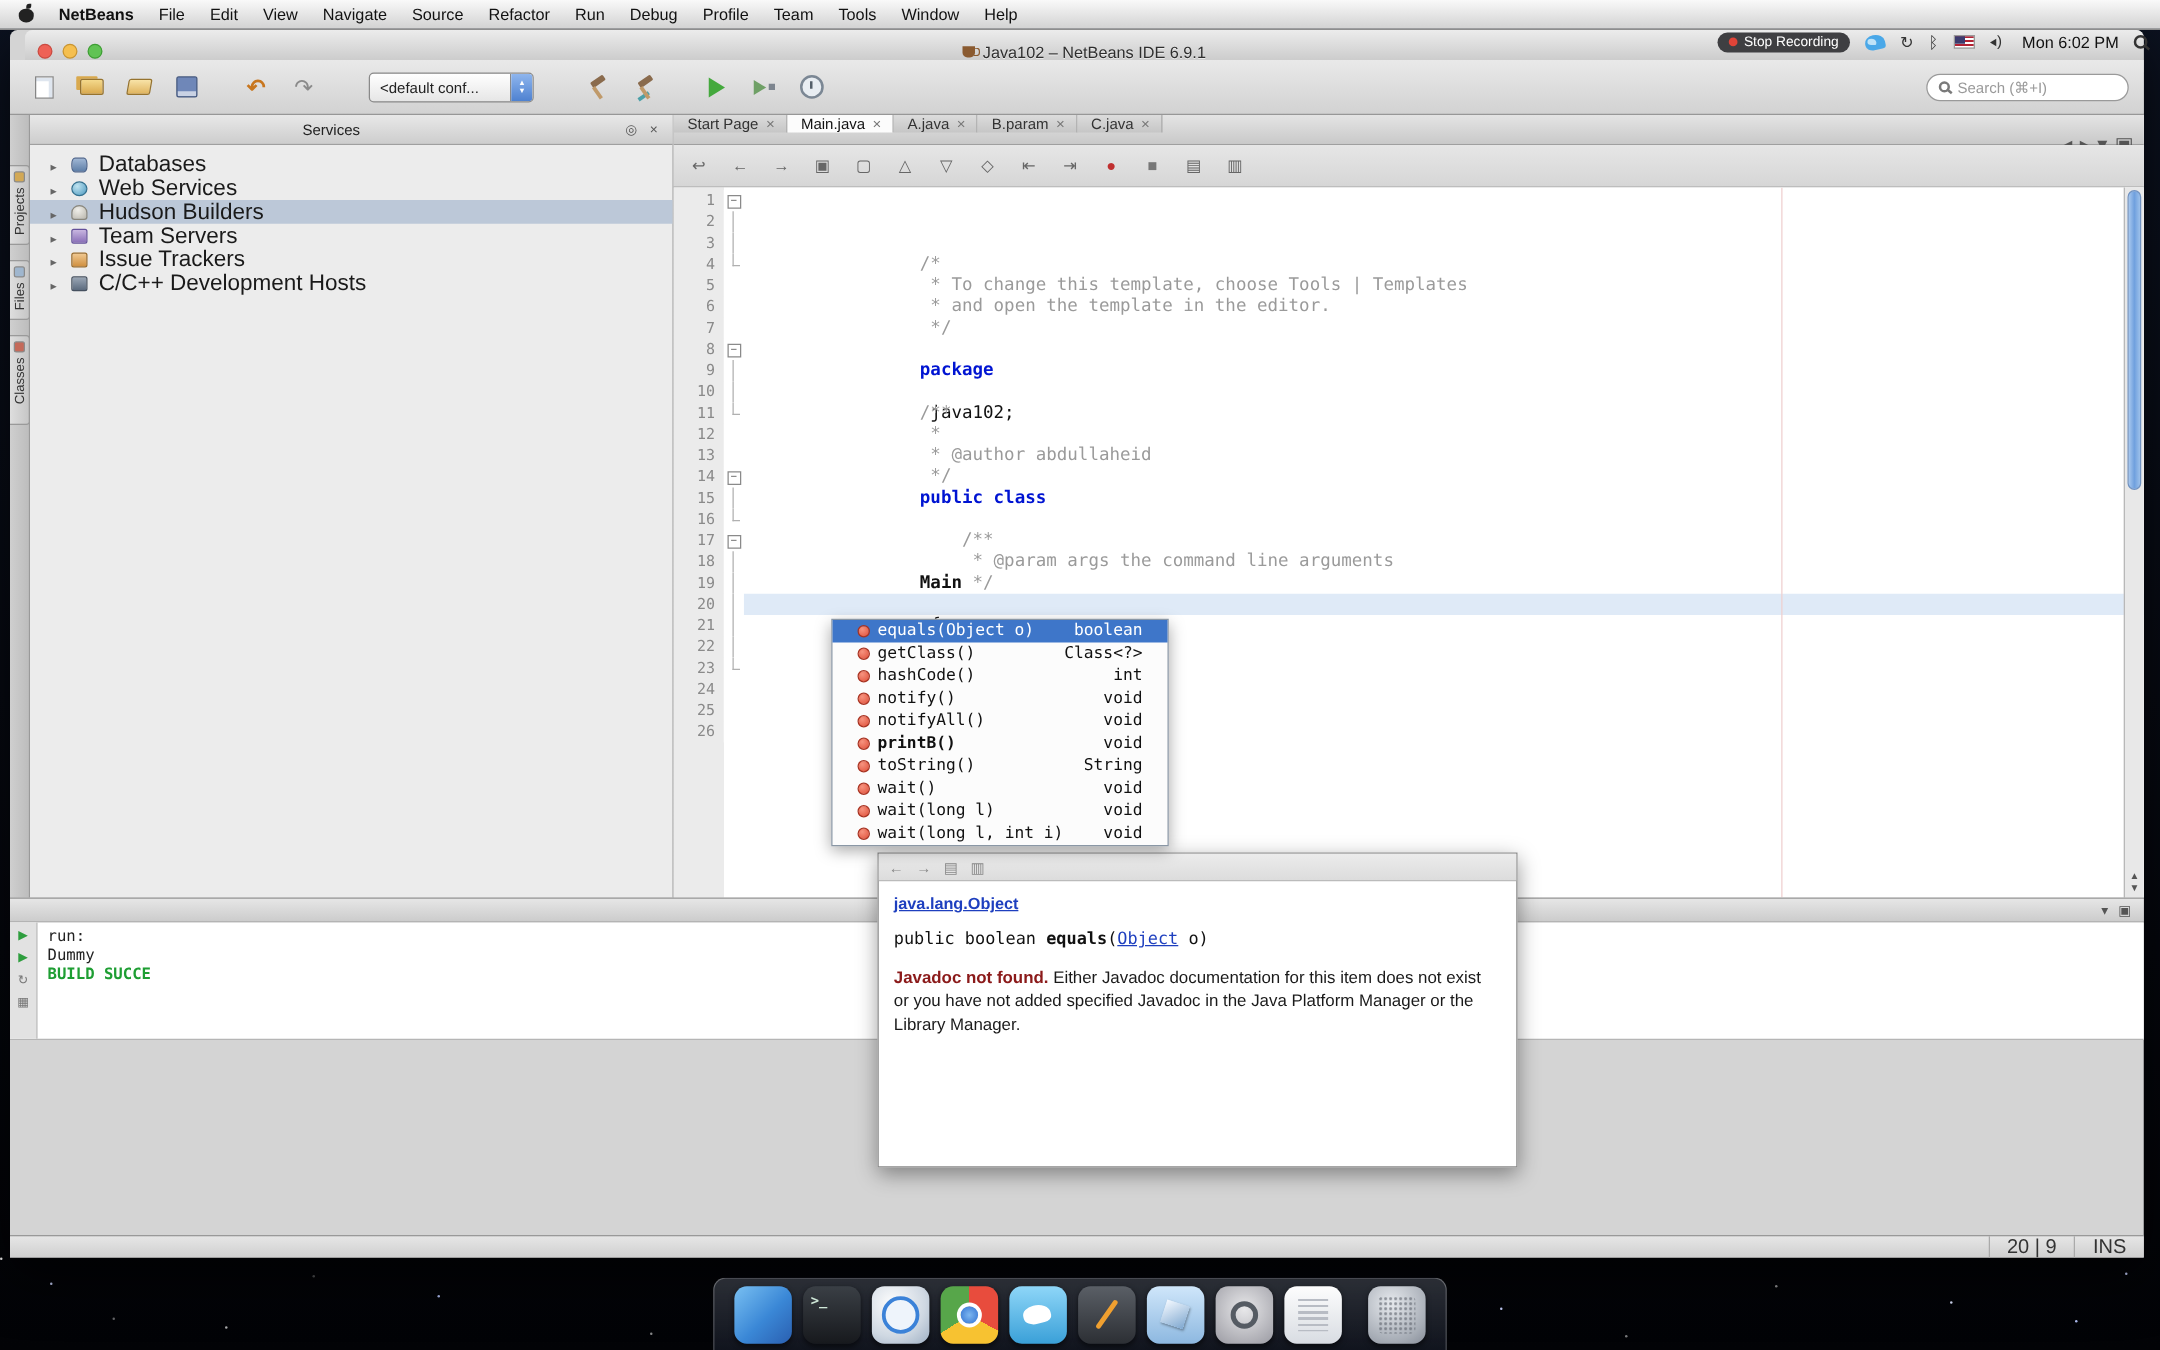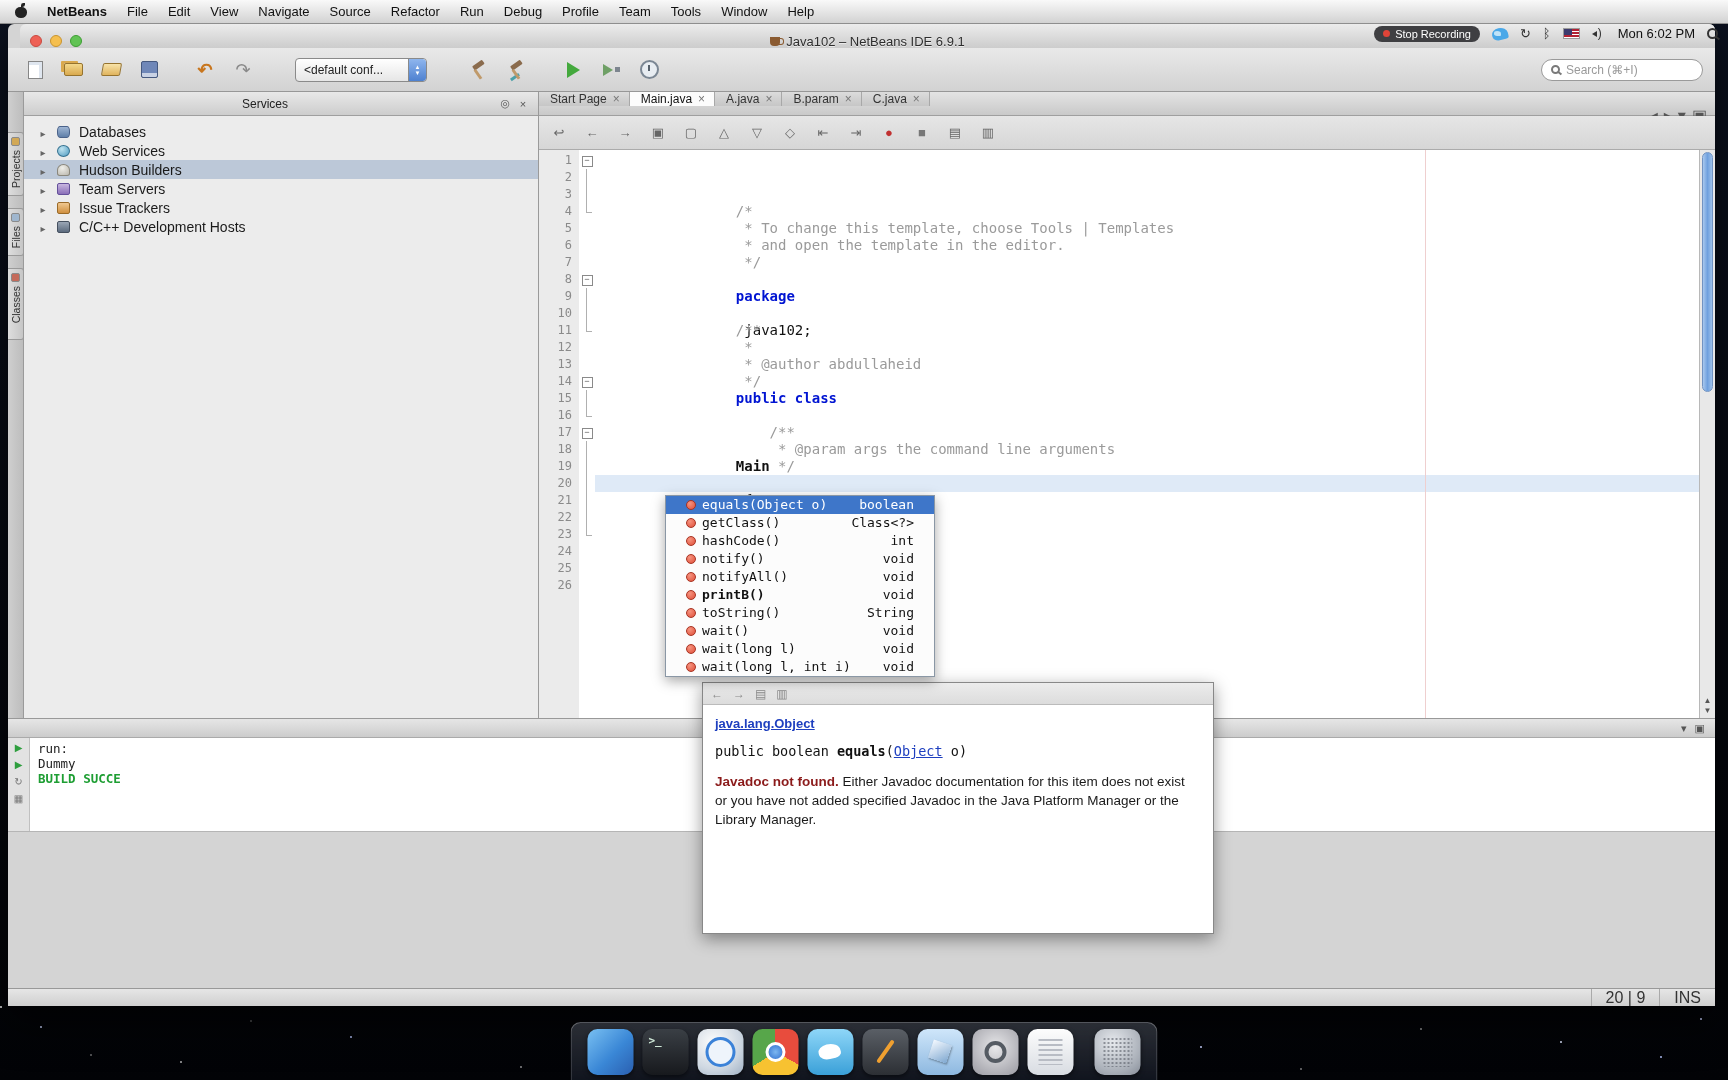--- a/index.html
+++ b/index.html
@@ -104,21 +104,21 @@
   .rail-label{ writing-mode:vertical-rl; transform:rotate(180deg); font-size:10.5px; color:#333; }
 
   
   .services{ position:absolute; left:16px; top:68px; width:515px; height:626px; background:#ececec; border-right:1px solid #9a9a9a; }
   .panel-header{ height:24px; background:linear-gradient(#e8e8e8,#cdcdcd); border-bottom:1px solid #9f9f9f;
     display:flex; align-items:center; padding:0 8px; font-size:12px; color:#222; }
   .panel-title{ flex:1; text-align:center; }
   .ph-btn{ width:14px; height:14px; display:flex; align-items:center; justify-content:center; color:#555; font-size:11px; }
   .ph-dot::before{ content:"◎"; } .ph-close::before{ content:"×"; }
   .svc-tree{ padding-top:6px; }
-  .svc-row{ height:19px; display:flex; align-items:center; gap:9px; padding-left:14px; font-size:14px; color:#1a1a1a; }
+  .svc-row{ height:19px; display:flex; align-items:center; gap:9px; padding-left:14px; font-size:18px; color:#1a1a1a; }
   .svc-row.sel{ background:#bcc8d8; }
   .tw::before{ content:"▸"; color:#666; font-size:10px; }
   .tw{ width:10px; text-align:center; }
   .svc-ic{ width:13px; height:12px; flex:none; }
   .si-db{ background:linear-gradient(#9fb6d4,#5f7fa8); border-radius:3px/5px; border:1px solid #4a628a; }
   .si-web{ background:radial-gradient(circle at 35% 30%,#bfe3f0,#4e9ac0); border-radius:50%; border:1px solid #33708f; }
   .si-hudson{ background:radial-gradient(circle at 40% 30%,#f0efea,#b9b6ac); border-radius:50% 50% 20% 20%; border:1px solid #8a877c; }
   .si-team{ background:linear-gradient(#c8b6e0,#8a6fb8); border-radius:2px; border:1px solid #64509a; }
   .si-issue{ background:linear-gradient(#f0c890,#d09040); border-radius:2px; border:1px solid #9a6a28; }
   .si-cpp{ background:linear-gradient(#9aa6b5,#5c6b7e); border-radius:2px; border:1px solid #45505f; }

